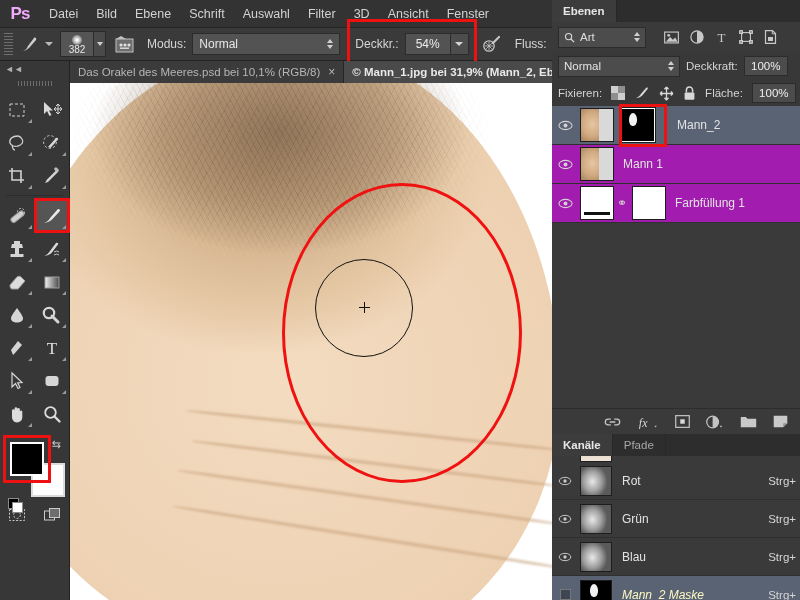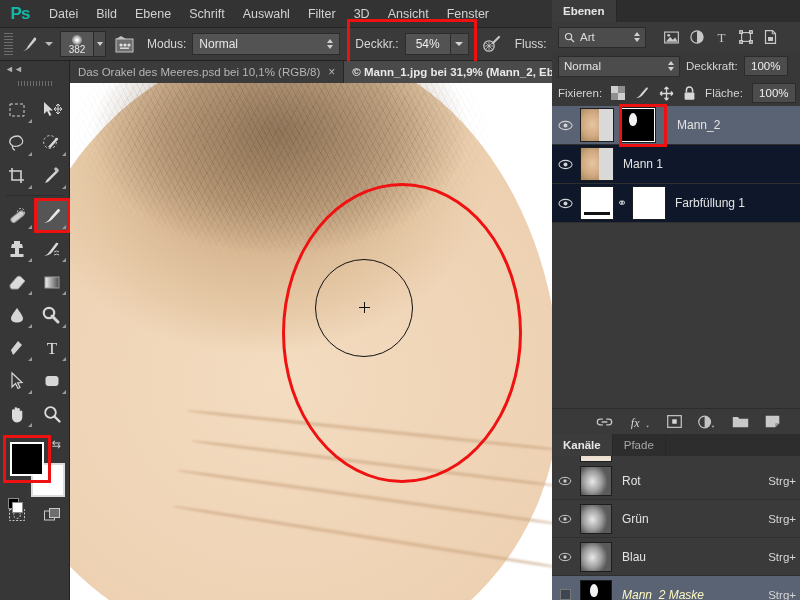--- a/index.html
+++ b/index.html
@@ -12,21 +12,21 @@
   #app{ position:relative; width:800px; height:600px; }
 
   
   .menubar{
     position:absolute; left:0; top:0; width:800px; height:28px;
     background:#333333; display:flex; align-items:center;
     border-bottom:1px solid #232323;
   }
   .ps-logo{
     width:40px; text-align:center; font-weight:bold; font-size:17px;
-    color:#14b8a6; letter-spacing:-1px; font-family:"Liberation Sans",sans-serif;
+    color:#f0abfc; letter-spacing:-1px; font-family:"Liberation Sans",sans-serif;
   }
   .menu-item{
     padding:0 9px; height:28px; line-height:28px; color:#d2d2d2; font-size:12.5px;
     white-space:nowrap; cursor:default;
   }
 
   
   .optionsbar{
     position:absolute; left:0; top:28px; width:800px; height:33px;
     background:#3a3a3a; border-bottom:1px solid #222; display:flex;
@@ -211,21 +211,21 @@
   }
   .sm-label{ font-size:11.5px; color:#d4d4d4; white-space:nowrap;}
   .sm-field{
     height:20px; min-width:44px; background:#4c4c4c; border:1px solid #2b2b2b;
     color:#eee; font-size:11.5px; display:flex;align-items:center;justify-content:center;
   }
   .lock-row{
     height:26px; display:flex; align-items:center; padding:0 6px; gap:9px;
   }
 
-  .layers-list{ background:#0f172a; }
+  .layers-list{ background:#a21caf; }
   .layer-row{
     height:39px; display:flex; align-items:center; gap:0;
     border-bottom:1px solid #2f2f2f; position:relative;
   }
   .layer-row.active{ background:#5a6374; }
   .eye-cell{ width:26px; display:flex; align-items:center; justify-content:center; }
   .thumb{
     width:34px;height:34px;border:1px solid #1d1d1d; margin-left:2px; flex:0 0 auto;
   }
   .thumb.portrait{
@@ -248,21 +248,21 @@
   .mask-sel{
     position:absolute; left:70px; top:1px; width:42px; height:37px;
     outline:3px solid #ee1111; z-index:6;
   }
   .link-ico{ width:12px; text-align:center; color:#cfcfcf; font-size:12px; margin:0 2px;}
   .layer-name{ margin-left:9px; font-size:12px; color:#e3e3e3; }
 
   .layers-spacer{ background:#3a3a3a; }
   .panel-footer{
     height:26px; background:#3a3a3a; border-top:1px solid #2d2d2d;
-    display:flex; align-items:center; justify-content:flex-end; gap:16px; padding-right:20px;
+    display:flex; align-items:center; justify-content:flex-end; gap:16px; padding-right:12px;
   }
 
   .channels-list{ background:#3a3a3a; }
   .chan-row{
     height:38px; display:flex; align-items:center; border-bottom:1px solid #2f2f2f;
     position:relative;
   }
   .chan-row.sel{ background:#5a6374; }
   .chan-thumb{
     width:32px;height:30px;border:1px solid #1d1d1d; margin-left:2px;

